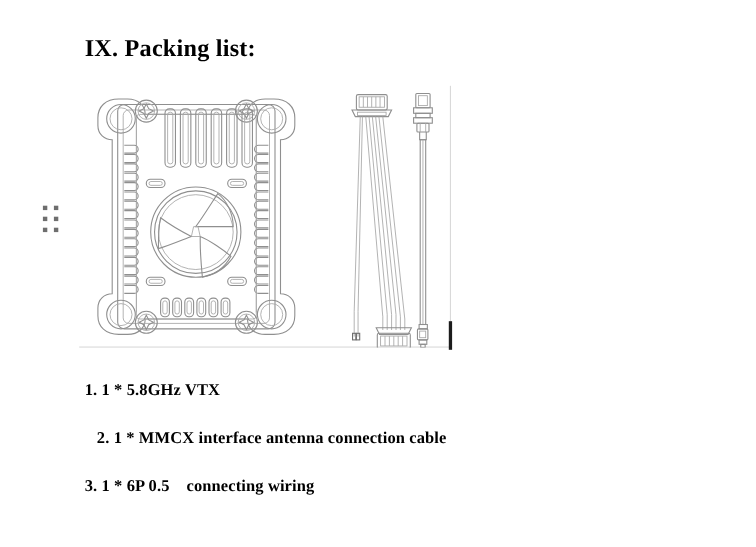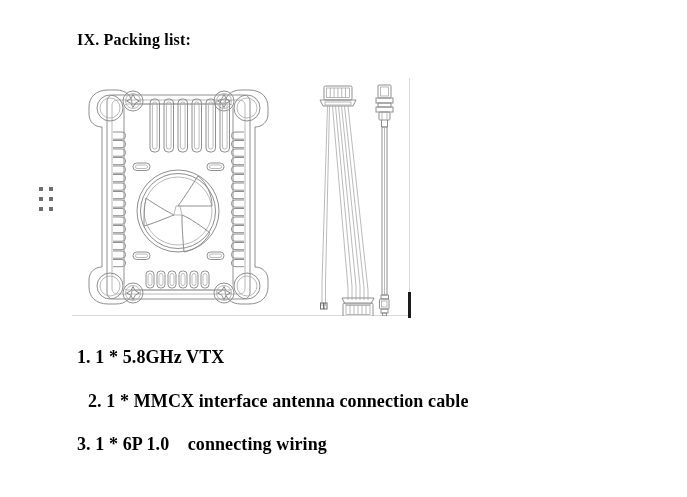--- a/index.html
+++ b/index.html
@@ -14,21 +14,21 @@
     font-family: "Liberation Serif", "DejaVu Serif", serif;
     color: #000000;
     overflow: hidden;
   }
 
   
   #page-title {
     position: absolute;
     left: 77px;
     top: 31px;
-    font-size: 16px;
+    font-size: 22px;
     font-weight: bold;
     letter-spacing: 0.2px;
     white-space: nowrap;
   }
 
   
   #drag-handle {
     position: absolute;
     left: 39px;
     top: 187px;
@@ -69,21 +69,21 @@
   .figure-svg {
     position: absolute;
     left: 0;
     top: 0;
   }
 
   
   .list-item {
     position: absolute;
     left: 77px;
-    font-size: 18px;
+    font-size: 15px;
     font-weight: bold;
     white-space: pre;
     letter-spacing: 0.1px;
   }
   #list-item-1 { top: 347px; }
   #list-item-2 { top: 391px; margin-left: 11px; }
   #list-item-3 { top: 434px; }
 </style>
 </head>
 <body>
@@ -357,13 +357,13 @@
     </g>
   </svg>
 </div>
 
 <div id="figure-resize-handle"></div>
 
 <div class="list-item" id="list-item-1">1. 1 * 5.8GHz VTX</div>
 
 <div class="list-item" id="list-item-2">2. 1 * MMCX interface antenna connection cable</div>
 
-<div class="list-item" id="list-item-3">3. 1 * 6P 1.0    connecting wiring</div>
+<div class="list-item" id="list-item-3">3. 1 * 6P 0.5    connecting wiring</div>
 
 </body></html>

